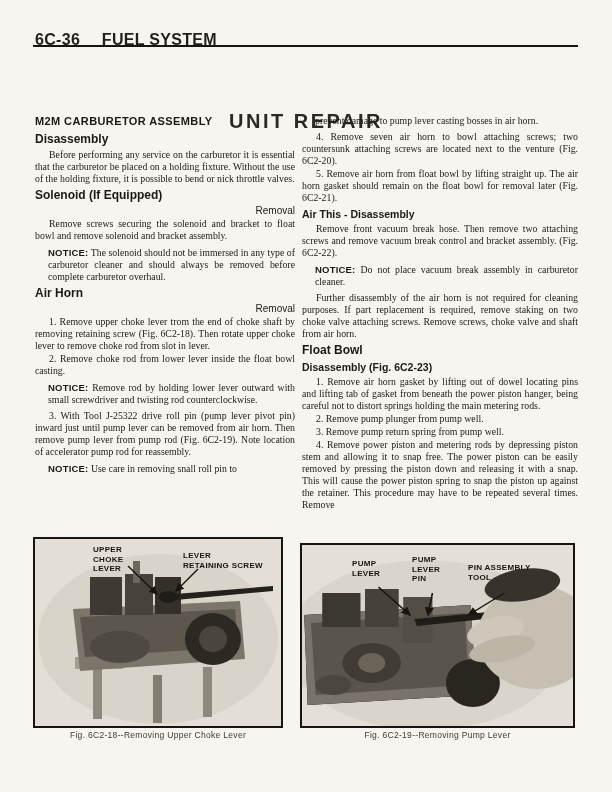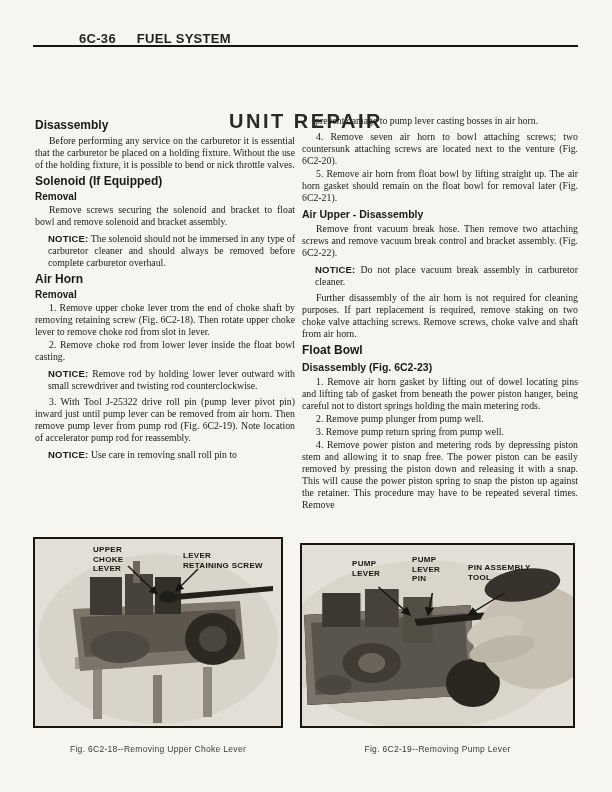--- a/index.html
+++ b/index.html
@@ -2,75 +2,76 @@
 <html><head>
 <meta charset="utf-8">
 <style>
   * { margin:0; padding:0; box-sizing:border-box; }
   html,body { width:612px; height:792px; }
   body { background:#f7f5f0; font-family:"Liberation Serif", serif; color:#1b1916; }
   .page { position:relative; width:612px; height:792px; background:#f7f5f0; overflow:hidden; }
 
   
   .hdr { position:absolute; left:35px; top:31px; font-family:"Liberation Sans", sans-serif;
-         font-weight:bold; font-size:13px; letter-spacing:.3px; color:#211f1c;margin-left:44px; }
+         font-weight:bold; font-size:16px; letter-spacing:.3px; color:#211f1c; }
   .hdr-code { margin-right:17px; }
   .rule { position:absolute; left:33px; top:45px; width:545px; height:2px; background:#17150f; }
   .title { position:absolute; left:0; top:66px; width:612px; text-align:center;
            font-family:"Liberation Sans", sans-serif; font-weight:bold; font-size:20px;
            letter-spacing:2.5px; color:#2b2925;margin-top:44px; }
 
   
   .col { position:absolute; top:115px; font-size:9.8px; line-height:12px; text-align:justify; }
   .col-left  { left:35px;  width:260px; }
   .col-right { left:302px; width:276px; }
 
   .h-main  { font-family:"Liberation Sans", sans-serif; font-weight:bold; font-size:11px;
              line-height:13px; letter-spacing:.4px; text-align:left; margin:0 0 5px 0; }
   .h-sub   { font-family:"Liberation Sans", sans-serif; font-weight:bold; font-size:12px;
              line-height:13px; text-align:left; margin:4px 0 3px 0; }
   .h-sub2  { font-family:"Liberation Sans", sans-serif; font-weight:bold; font-size:10.5px;
              line-height:12px; text-align:left; margin:4px 0 3px 0; }
-  .h-minor { font-family:"Liberation Sans", sans-serif; font-weight:bold; font-size:10px;
-             line-height:11px; text-align:left; margin:1px 0 2px 0; }
+  .h-minor { font-family:"Liberation Sans", sans-serif; font-weight:normal; font-size:10px;
+             line-height:11px; text-align:right; margin:1px 0 2px 0; }
 
   .para { text-indent:14px; margin-bottom:1px; }
   .notice { margin:5px 0 4px 13px; }
   .notice.no-label { margin-top:0; }
   .notice-label { font-family:"Liberation Sans", sans-serif; font-weight:bold; font-size:9.5px;
                   letter-spacing:.2px; }
 
   
   .figure { position:absolute; }
   .fig-18 { left:33px;  top:537px; width:250px; }
   .fig-19 { left:300px; top:543px; width:275px; }
   .fig-box { position:relative; border:2px solid #17150f; background:#be185d; overflow:hidden; }
   .fig-18 .fig-box { height:191px; }
   .fig-19 .fig-box { height:185px; }
   .fig-box svg { display:block; width:100%; height:100%; }
   .fig-label { position:absolute; font-family:"Liberation Sans", sans-serif; font-weight:bold;
                font-size:8px; line-height:9.5px; letter-spacing:.3px; white-space:pre-line;
                color:#17150f; }
   .fig-caption { font-family:"Liberation Sans", sans-serif; font-size:8.5px; letter-spacing:.3px;
-                 color:#3c3a36; text-align:center; margin-top:16px; }
+                 color:#3c3a36; text-align:center; margin-top:2px; }
 </style>
 </head>
 <body>
 
 <div class="page">
 
   <div class="hdr">
     <span class="hdr-code">6C-36</span>
     <span>FUEL SYSTEM</span>
   </div>
   <div class="rule"></div>
 
   <div class="title">UNIT REPAIR</div>
 
   <div class="col col-left">
+    <div class="h-main">M2M CARBURETOR ASSEMBLY</div>
     <div class="h-sub">Disassembly</div>
     <p class="para">Before performing any service on the carburetor it is essential that the carburetor be placed on a holding fixture. Without the use of the holding fixture, it is possible to bend or nick throttle valves.</p>
 
     <div class="h-sub">Solenoid (If Equipped)</div>
     <div class="h-minor">Removal</div>
     <p class="para">Remove screws securing the solenoid and bracket to float bowl and remove solenoid and bracket assembly.</p>
 
     <p class="notice"><span class="notice-label">NOTICE:</span> <span>The solenoid should not be immersed in any type of carburetor cleaner and should always be removed before complete carburetor overhaul.</span></p>
 
     <div class="h-sub">Air Horn</div>
@@ -84,21 +85,21 @@
 
     <p class="notice"><span class="notice-label">NOTICE:</span> <span>Use care in removing snall roll pin to</span></p>
   </div>
 
   <div class="col col-right">
     <p class="notice no-label">prevent damage to pump lever casting bosses in air horn.</p>
 
     <p class="para">4. Remove seven air horn to bowl attaching screws; two countersunk attaching screws are located next to the venture (Fig. 6C2-20).</p>
     <p class="para">5. Remove air horn from float bowl by lifting straight up. The air horn gasket should remain on the float bowl for removal later (Fig. 6C2-21).</p>
 
-    <div class="h-sub2">Air Upper - Disassembly</div>
+    <div class="h-sub2">Air This - Disassembly</div>
     <p class="para">Remove front vacuum break hose. Then remove two attaching screws and remove vacuum break control and bracket assembly. (Fig. 6C2-22).</p>
 
     <p class="notice"><span class="notice-label">NOTICE:</span> <span>Do not place vacuum break assembly in carburetor cleaner.</span></p>
 
     <p class="para">Further disassembly of the air horn is not required for cleaning purposes. If part replacement is required, remove staking on two choke valve attaching screws. Remove screws, choke valve and shaft from air horn.</p>
 
     <div class="h-sub">Float Bowl</div>
     <div class="h-sub2">Disassembly (Fig. 6C2-23)</div>
     <p class="para">1. Remove air horn gasket by lifting out of dowel locating pins and lifting tab of gasket from beneath the power piston hanger, being careful not to distort springs holding the main metering rods.</p>
     <p class="para">2. Remove pump plunger from pump well.</p>

